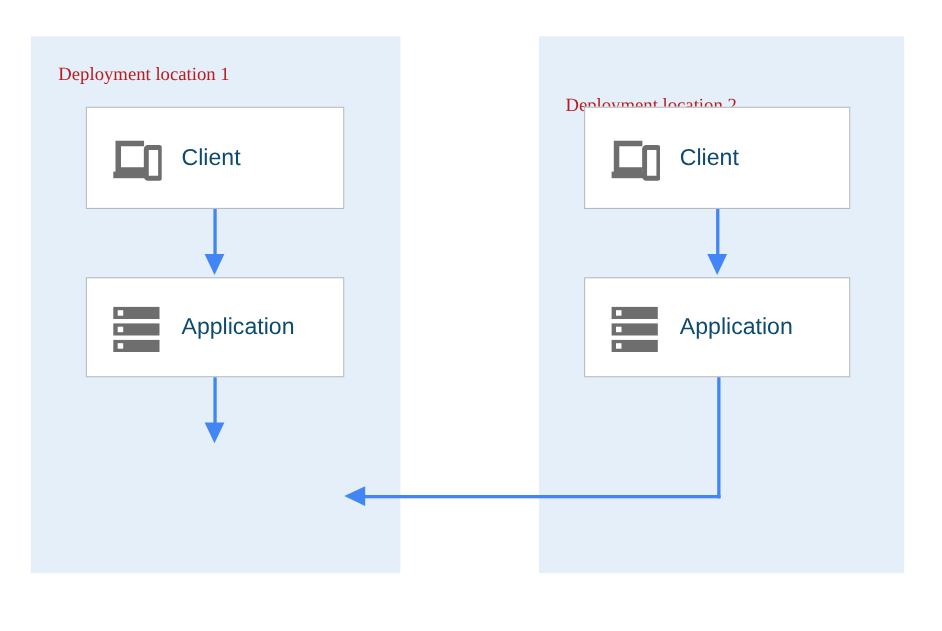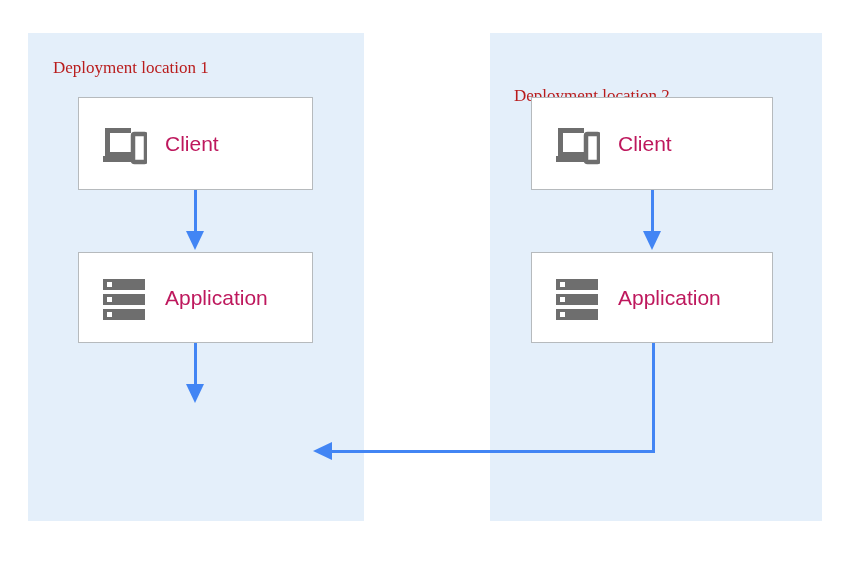--- a/index.html
+++ b/index.html
@@ -42,21 +42,21 @@
   }
   .node-icon {
     width: 46px;
     height: 44px;
     margin-left: 22px;
     flex: 0 0 auto;
     position: relative;
   }
   .node-label {
     font-size: 21px;
-    color: #be185d;
+    color: #0c4a6e;
     margin-left: 18px;
     white-space: nowrap;
     font-family: "Liberation Sans", sans-serif;
   }
   
   .srv-bar {
     position: absolute;
     left: 2px;
     width: 42px;
     height: 11px;

